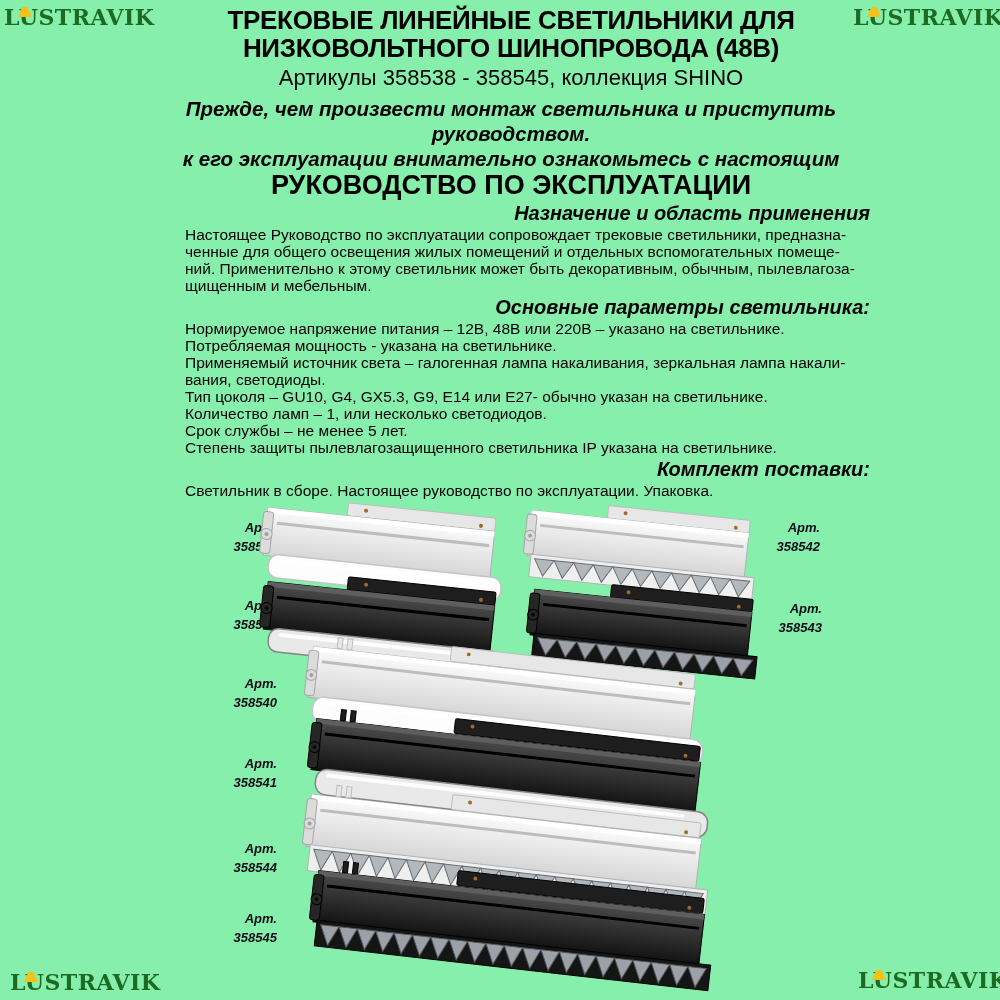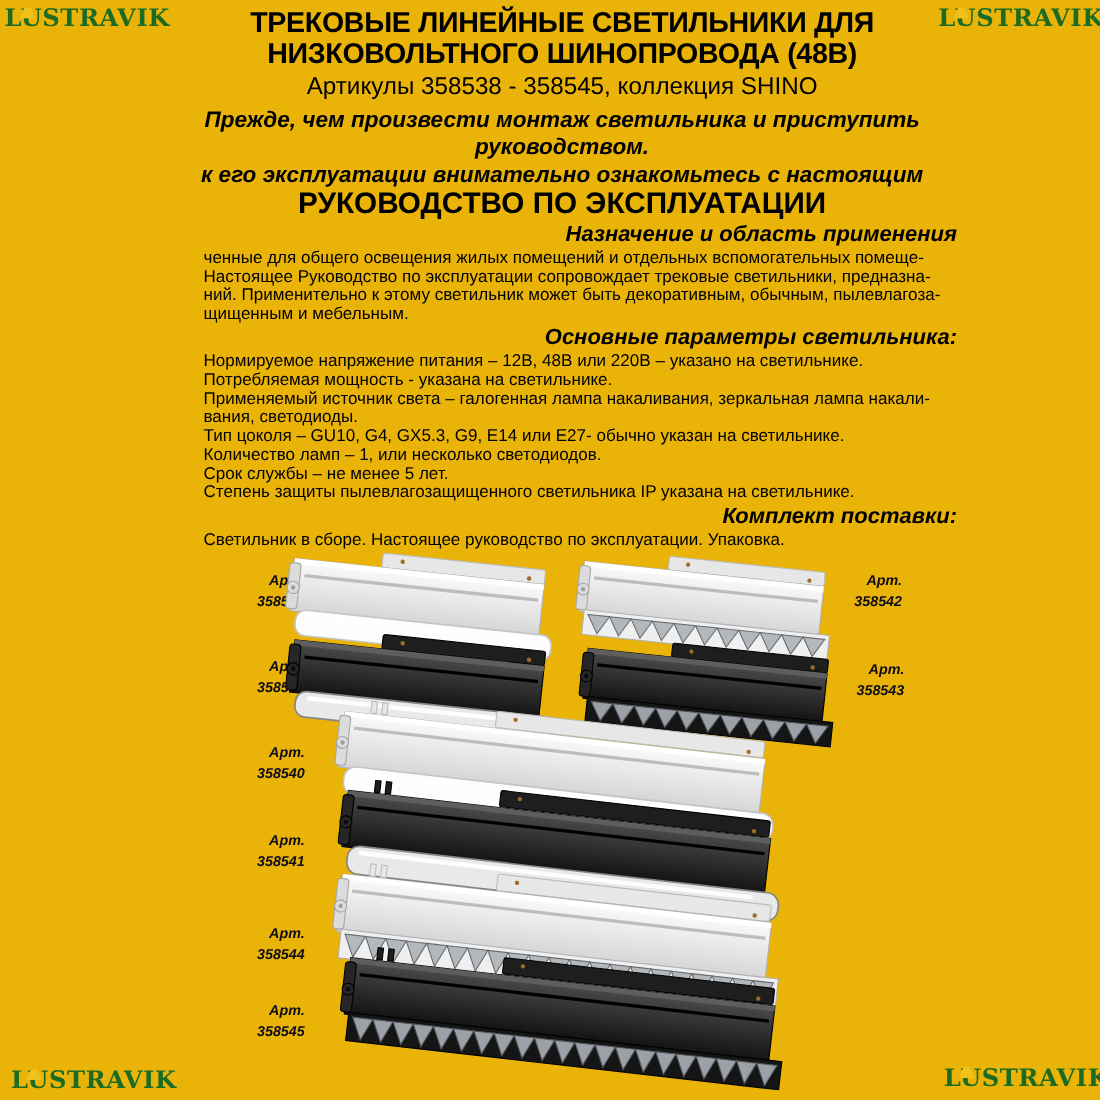--- a/index.html
+++ b/index.html
@@ -1,16 +1,16 @@
 <!DOCTYPE html>
 <html><head>
 <meta charset="utf-8">
 <style>
   html,body{margin:0;padding:0;background:#fff;}
-  .page{position:relative;width:1000px;height:1000px;background:#eab308;overflow:hidden;
+  .page{position:relative;width:1000px;height:1000px;background:#86efac;overflow:hidden;
         font-family:"Liberation Sans",sans-serif;color:#000;}
 
   
   .logo{position:absolute;font-family:"DejaVu Serif",serif;font-weight:700;
         font-size:22px;line-height:26px;letter-spacing:.5px;white-space:nowrap;}
   .logo-tl{left:4px;top:4px}
   .logo-tr{left:853px;top:4px}
   .logo-bl{left:10px;top:969px}
   .logo-br{left:858px;top:967px}
   .lamp-icon{position:absolute;left:14px;top:3px;width:14px;height:10px;
@@ -80,22 +80,22 @@
     </div>
     <div class="subtitle"><span>Артикулы </span><b>358538 - 358545,</b><span> коллекция </span><b>SHINO</b></div>
     <div class="notice">
       <div>Прежде, чем произвести монтаж светильника и приступить</div>
       <div>руководством.</div>
       <div>к его эксплуатации внимательно ознакомьтесь с настоящим</div>
     </div>
     <div class="manual">РУКОВОДСТВО ПО ЭКСПЛУАТАЦИИ</div>
 
     <div class="sec-head">Назначение и область применения</div>
+    <div class="bline">Настоящее Руководство по эксплуатации сопровождает трековые светильники, предназна-</div>
     <div class="bline">ченные для общего освещения жилых помещений и отдельных вспомогательных помеще-</div>
-    <div class="bline">Настоящее Руководство по эксплуатации сопровождает трековые светильники, предназна-</div>
     <div class="bline">ний. Применительно к этому светильник может быть декоративным, обычным, пылевлагоза-</div>
     <div class="bline">щищенным и мебельным.</div>
 
     <div class="sec-head">Основные параметры светильника:</div>
     <div class="bline">Нормируемое напряжение питания – 12В, 48В или 220В – указано на светильнике.</div>
     <div class="bline">Потребляемая мощность - указана на светильнике.</div>
     <div class="bline">Применяемый источник света – галогенная лампа накаливания, зеркальная лампа накали-</div>
     <div class="bline">вания, светодиоды.</div>
     <div class="bline">Тип цоколя – GU10, G4, GX5.3, G9, Е14 или Е27- обычно указан на светильнике.</div>
     <div class="bline">Количество ламп – 1, или несколько светодиодов.</div>

